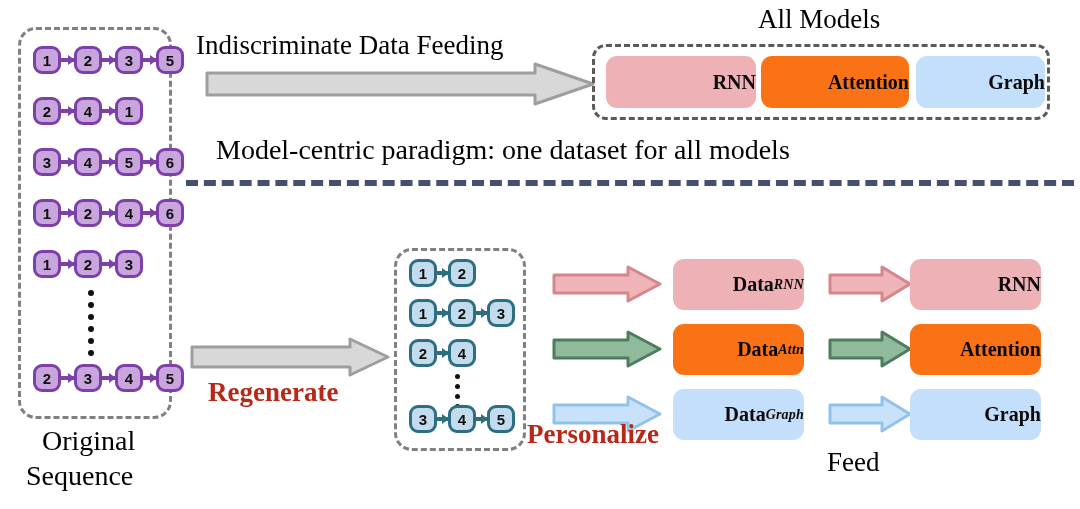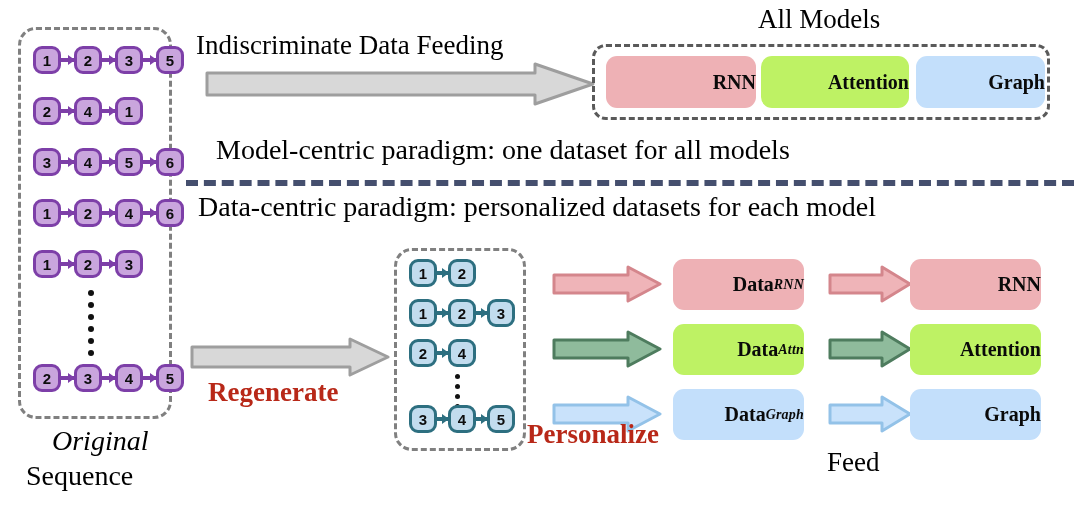--- a/index.html
+++ b/index.html
@@ -114,21 +114,21 @@
     display: flex;
     align-items: center;
     justify-content: flex-end;
     font-family: "Liberation Serif", "DejaVu Serif", serif;
     font-weight: bold;
     font-size: 20px;
     color: #0a0a0a;
     box-sizing: border-box;
   }
   .pill.pink  { background: #eeb1b5; }
-  .pill.green { background: #bef264; }
+  .pill.green { background: #f97316; }
   .pill.blue  { background: #c3dffb; padding-left: 24px; }
   .pill sub {
     font-size: 14px;
     font-style: italic;
     font-weight: bold;
     vertical-align: -0.22em;
     letter-spacing: 0.2px;
   }
 
   
@@ -205,21 +205,21 @@
   <div class="chain" style="left:33px; top:364px;">
     <div class="node purple">2</div>
     <div class="link purple" style="width:13px"></div>
     <div class="node purple">3</div>
     <div class="link purple" style="width:13px"></div>
     <div class="node purple">4</div>
     <div class="link purple" style="width:13px"></div>
     <div class="node purple">5</div>
   </div>
 
-  <div class="txt caption" style="left:52px; top:425px;font-style:italic;">Original</div>
+  <div class="txt caption" style="left:42px; top:425px;">Original</div>
   <div class="txt heading" style="left:758px; top:4px;">All Models</div>
 
   <div class="txt caption" style="left:26px; top:460px;">Sequence</div>
 
   <div class="txt heading" style="left:196px; top:30px;">Indiscriminate Data Feeding</div>
 
   <svg class="arrow-svg" width="390" height="44" viewBox="0 0 390 44" style="left:205px; top:62px;">
     <polygon points="2,11 330,11 330,2 388,22 330,42 330,33 2,33" fill="#d8d8d8" stroke="#9e9e9e" stroke-width="3" stroke-linejoin="round"></polygon>
   </svg>
 
@@ -232,21 +232,20 @@
     <span>Attention</span>
   </div>
   <div class="pill blue" style="left:916px; top:56px; width:129px; height:52px;">
     <span>Graph</span>
   </div>
 
   <div class="txt caption" style="left:216px; top:134px;">Model-centric paradigm: one dataset for all models</div>
 
   <div class="divider" style="left:186px; top:180px; width:888px;"></div>
 
-  <div class="txt caption" style="left:198px; top:191px;">Data-centric paradigm: personalized datasets for each model</div>
 
   <svg class="arrow-svg" width="200" height="40" viewBox="0 0 200 40" style="left:190px; top:337px;">
     <polygon points="2,10 160,10 160,2 198,20 160,38 160,30 2,30" fill="#d8d8d8" stroke="#9e9e9e" stroke-width="3" stroke-linejoin="round"></polygon>
   </svg>
 
   <div class="txt label-red" style="left:208px; top:377px;">Regenerate</div>
 
   <div class="abs dashed-box" style="left:394px; top:248px; width:132px; height:203px;"></div>
 
   <div class="chain" style="left:409px; top:259px;">

